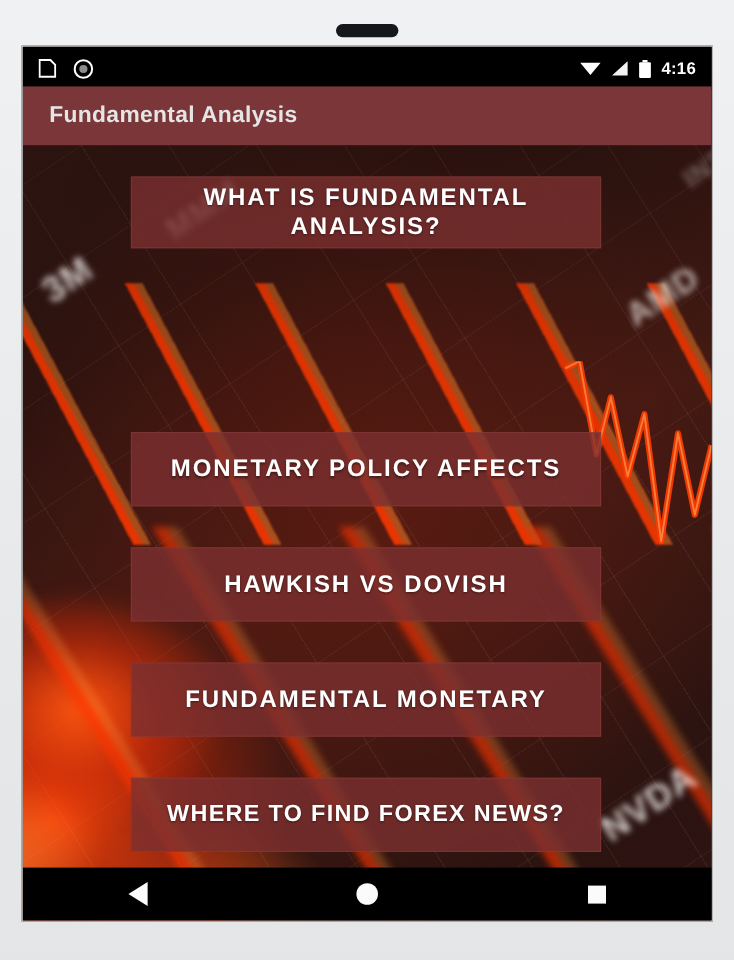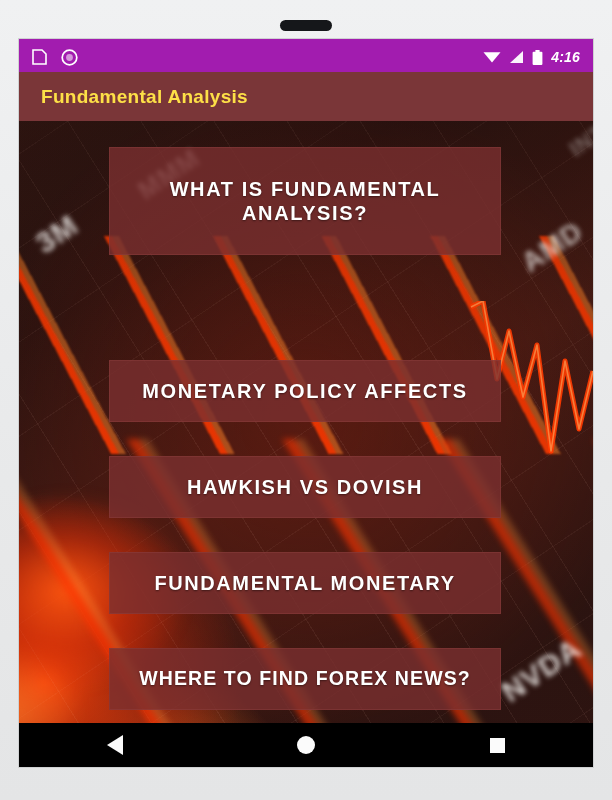--- a/index.html
+++ b/index.html
@@ -83,58 +83,57 @@
   .b1 { left:16px;  top:178px; font-size:30px; transform:rotate(-34deg); }
   .b2 { left:116px; top:120px; font-size:26px; transform:rotate(-34deg); opacity:.82; }
   .b3 { left:500px; top:192px; font-size:28px; transform:rotate(-34deg); opacity:.86; }
   .b4 { left:478px; top:614px; font-size:30px; transform:rotate(-34deg); opacity:.9; }
   .b5 { left:548px; top:84px;  font-size:22px; transform:rotate(-34deg); opacity:.5; }
   .shade { position:absolute; inset:0; background:linear-gradient(180deg, rgba(30,12,10,.34) 0%, rgba(30,12,10,.06) 34%, rgba(30,12,10,0) 60%); }
 
   
   #statusbar {
     position:absolute; left:0; top:0; width:100%; height:33px;
-    background:#a21caf;
+    background:#000000;
     display:flex; align-items:center; padding:18px 13px;
     z-index:6;
-    font-style:italic;
   }
   #status-left { display:flex; align-items:center; gap:14px; }
   #status-right { margin-left:auto; display:flex; align-items:center; gap:8px; }
   .ic { display:block; }
   #clock { color:#fff; font-size:14px; font-weight:bold; letter-spacing:.2px; }
 
   
   #appbar {
     position:absolute; left:0; top:33px; width:100%; height:49px;
     background:#7a3638; z-index:6;
     display:flex; align-items:center; padding:0 22px;
   }
-  #appbar-title { color:#fde047; font-size:19px; font-weight:bold; letter-spacing:.3px; }
+  #appbar-title { color:#e5e5e5; font-size:19px; font-weight:bold; letter-spacing:.3px; }
 
   
   #menu {
     position:absolute; left:0; top:82px; right:0; bottom:44px;
     padding:28px 0 0 0; z-index:5;
   }
   .btn {
     position:absolute; left:90px; width:392px;
     background:rgba(122,47,48,.80);
     border:1px solid rgba(150,70,70,.35);
     display:flex; align-items:center; justify-content:center;
     text-align:center;
     color:#fff; font-weight:bold;
     letter-spacing:1.6px;
     font-size:20px;
     line-height:1.22;
     padding:6px 10px;
     text-shadow:0 1px 2px rgba(0,0,0,.45);
     cursor:pointer;
   }
-  .btn.b-0 { top:26px;  height:108px; }
+  .btn.b-0 { top:26px;  height:60px; }
   .btn.b-1 { top:143px; height:62px; font-size:19.5px; letter-spacing:1.1px; }
   .btn.b-2 { top:239px; height:62px; }
   .btn.b-3 { top:335px; height:62px; }
   .btn.b-4 { top:431px; height:62px; }
   .btn.b-5 { top:527px; height:62px; font-size:19.5px; letter-spacing:1.1px; }
 
   
   #navbar {
     position:absolute; left:0; bottom:0; width:100%; height:44px;
     background:#000; z-index:7;

